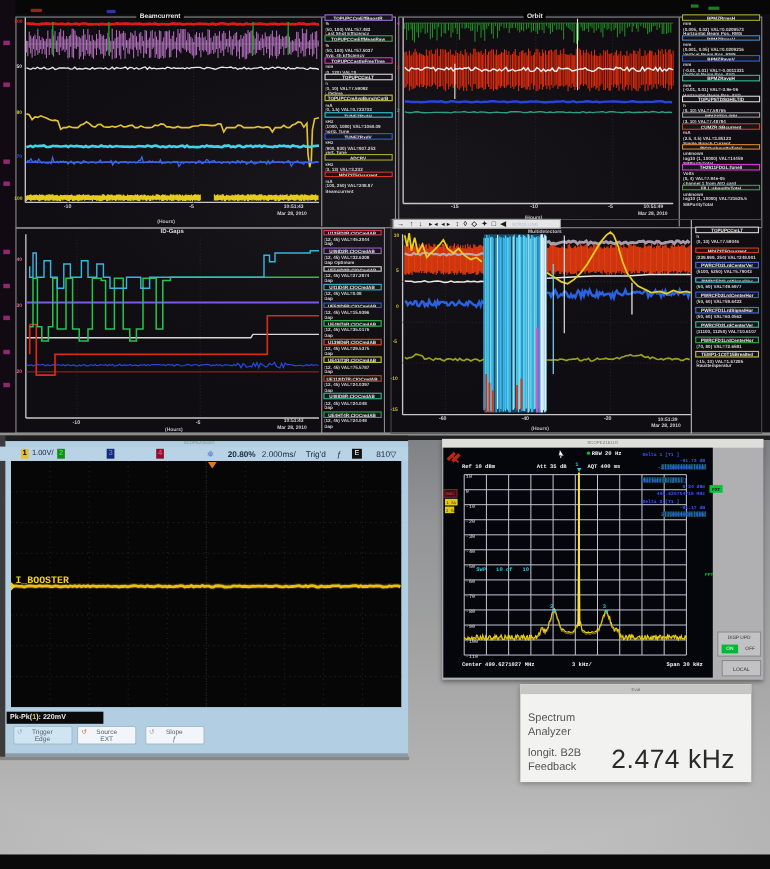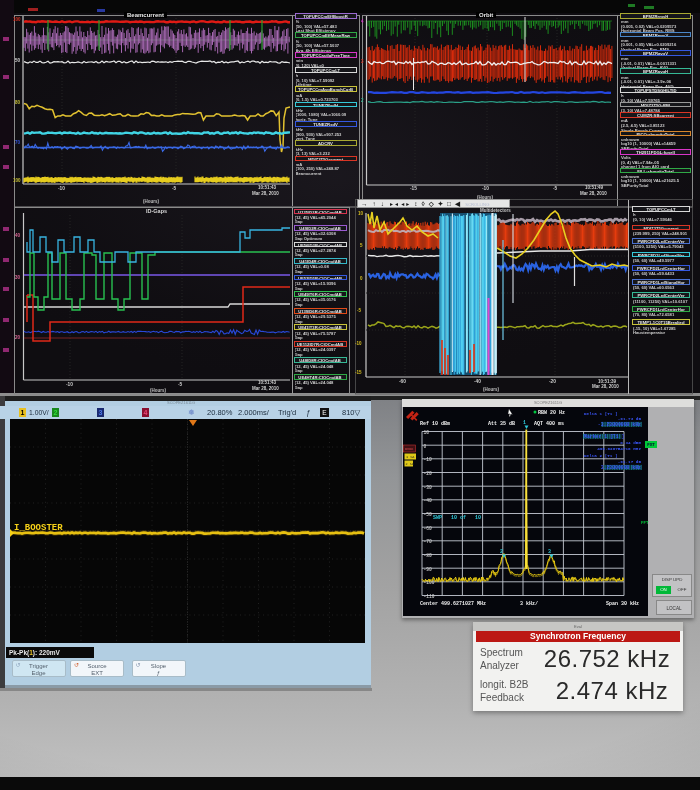--- a/index.html
+++ b/index.html
@@ -332,21 +332,21 @@
 <div style="position:absolute;left:5px;top:401px;width:366px;height:284px;background:#b2cee2;"></div>
 <div style="position:absolute;left:5px;top:685px;width:366px;height:3px;background:#8a9aa6;"></div>
 <div style="position:absolute;left:167px;top:401px;color:#7a8a96;font-size:4px;line-height:4px;font-weight:normal;white-space:nowrap;">SCOPEZ1611G</div>
 <div style="position:absolute;left:0px;top:406px;width:371px;height:13px;background:#b8d2e6;font-size:7.5px;line-height:13px;color:#1a2a3a;">
       <span style="position:absolute;left:19px;top:2px;width:7px;height:9px;background:#e8c020;color:#000;text-align:center;line-height:9px;font-weight:bold;font-size:7px;">1</span>
       <span style="position:absolute;left:29px;font-size:6.8px;">1.00V/</span>
       <span style="position:absolute;left:52px;top:2px;width:7px;height:9px;background:#18891e;color:#2fe03a;text-align:center;line-height:9px;font-weight:bold;font-size:7px;">2</span>
       <span style="position:absolute;left:97px;top:2px;width:7px;height:9px;background:#1a2a70;color:#4a78e8;text-align:center;line-height:9px;font-weight:bold;font-size:7px;">3</span>
       <span style="position:absolute;left:142px;top:2px;width:7px;height:9px;background:#8a1030;color:#e84878;text-align:center;line-height:9px;font-weight:bold;font-size:7px;">4</span>
       <span style="position:absolute;left:188px;color:#6a86c8;font-size:8px;">❅</span>
-      <span style="position:absolute;left:207px;">20.80%</span>
+      <span style="position:absolute;left:207px;font-weight:bold;">20.80%</span>
       <span style="position:absolute;left:238px;">2.000ms/</span>
       <span style="position:absolute;left:278px;">Trig'd</span>
       <span style="position:absolute;left:306px;font-style:italic;">ƒ</span>
       <span style="position:absolute;left:320px;top:2px;width:9px;height:9px;background:#111;color:#fff;text-align:center;line-height:9px;font-size:6.5px;">E</span>
       <span style="position:absolute;left:342px;">810▽</span>
     </div>
 <svg style="position:absolute;left:10px;top:419px;" width="355" height="224" viewBox="0 0 355 224">
       <rect x="0" y="0" width="355" height="224" fill="#060606"></rect>
       <line x1="35.5" y1="0" x2="35.5" y2="224" stroke="#282828" stroke-width="0.8" stroke-dasharray="1,3.6"></line>
       <line x1="71.0" y1="0" x2="71.0" y2="224" stroke="#282828" stroke-width="0.8" stroke-dasharray="1,3.6"></line>
@@ -481,17 +481,15 @@
 <div style="position:absolute;left:641px;top:520px;color:#00c838;font-size:4px;font-weight:bold;">FFT</div>
 <div style="position:absolute;left:652px;top:574px;width:40px;height:23px;background:#c2c2c4;border:1px solid #888;font-size:4.4px;color:#333;text-align:center;line-height:6px;">
       <div style="margin-top:2px;">DISP UPD</div>
       <div style="position:absolute;left:3px;top:11px;width:15px;height:8px;background:#00b838;color:#fff;line-height:8px;">ON</div>
       <div style="position:absolute;left:22px;top:11px;width:14px;height:8px;line-height:8px;">OFF</div>
     </div>
 <div style="position:absolute;left:656px;top:600px;width:36px;height:15px;background:#c2c2c4;border:1px solid #888;font-size:4.6px;color:#333;text-align:center;line-height:15px;">LOCAL</div>
 
 <div style="position:absolute;left:473px;top:622px;width:210px;height:89px;background:#f2f2f0;box-shadow:0 2px 5px rgba(0,0,0,0.35);"></div>
 <div style="position:absolute;left:473px;top:622px;width:210px;height:9px;background:#c6c6c4;color:#666;font-size:4px;line-height:9px;text-align:center;">Eval</div>
-<div style="position:absolute;left:476px;top:631px;width:204px;height:11px;background:#bc1814;color:#fff;font-size:8.5px;line-height:11px;text-align:center;font-weight:bold;">Synchrotron Frequency</div>
 <div style="position:absolute;left:480px;top:646px;color:#555;font-size:10px;line-height:13px;">Spectrum<br>Analyzer</div>
-<div style="position:absolute;left:531px;top:646px;width:152px;color:#2a2a2a;font-size:24px;line-height:26px;text-align:center;letter-spacing:0.5px;">26.752 kHz</div>
 <div style="position:absolute;left:480px;top:678px;color:#555;font-size:10px;line-height:13px;">longit. B2B<br>Feedback</div>
 <div style="position:absolute;left:541px;top:678px;width:142px;color:#2a2a2a;font-size:24px;line-height:26px;text-align:center;letter-spacing:0.5px;">2.474 kHz</div>
 </div>
 </body></html>

